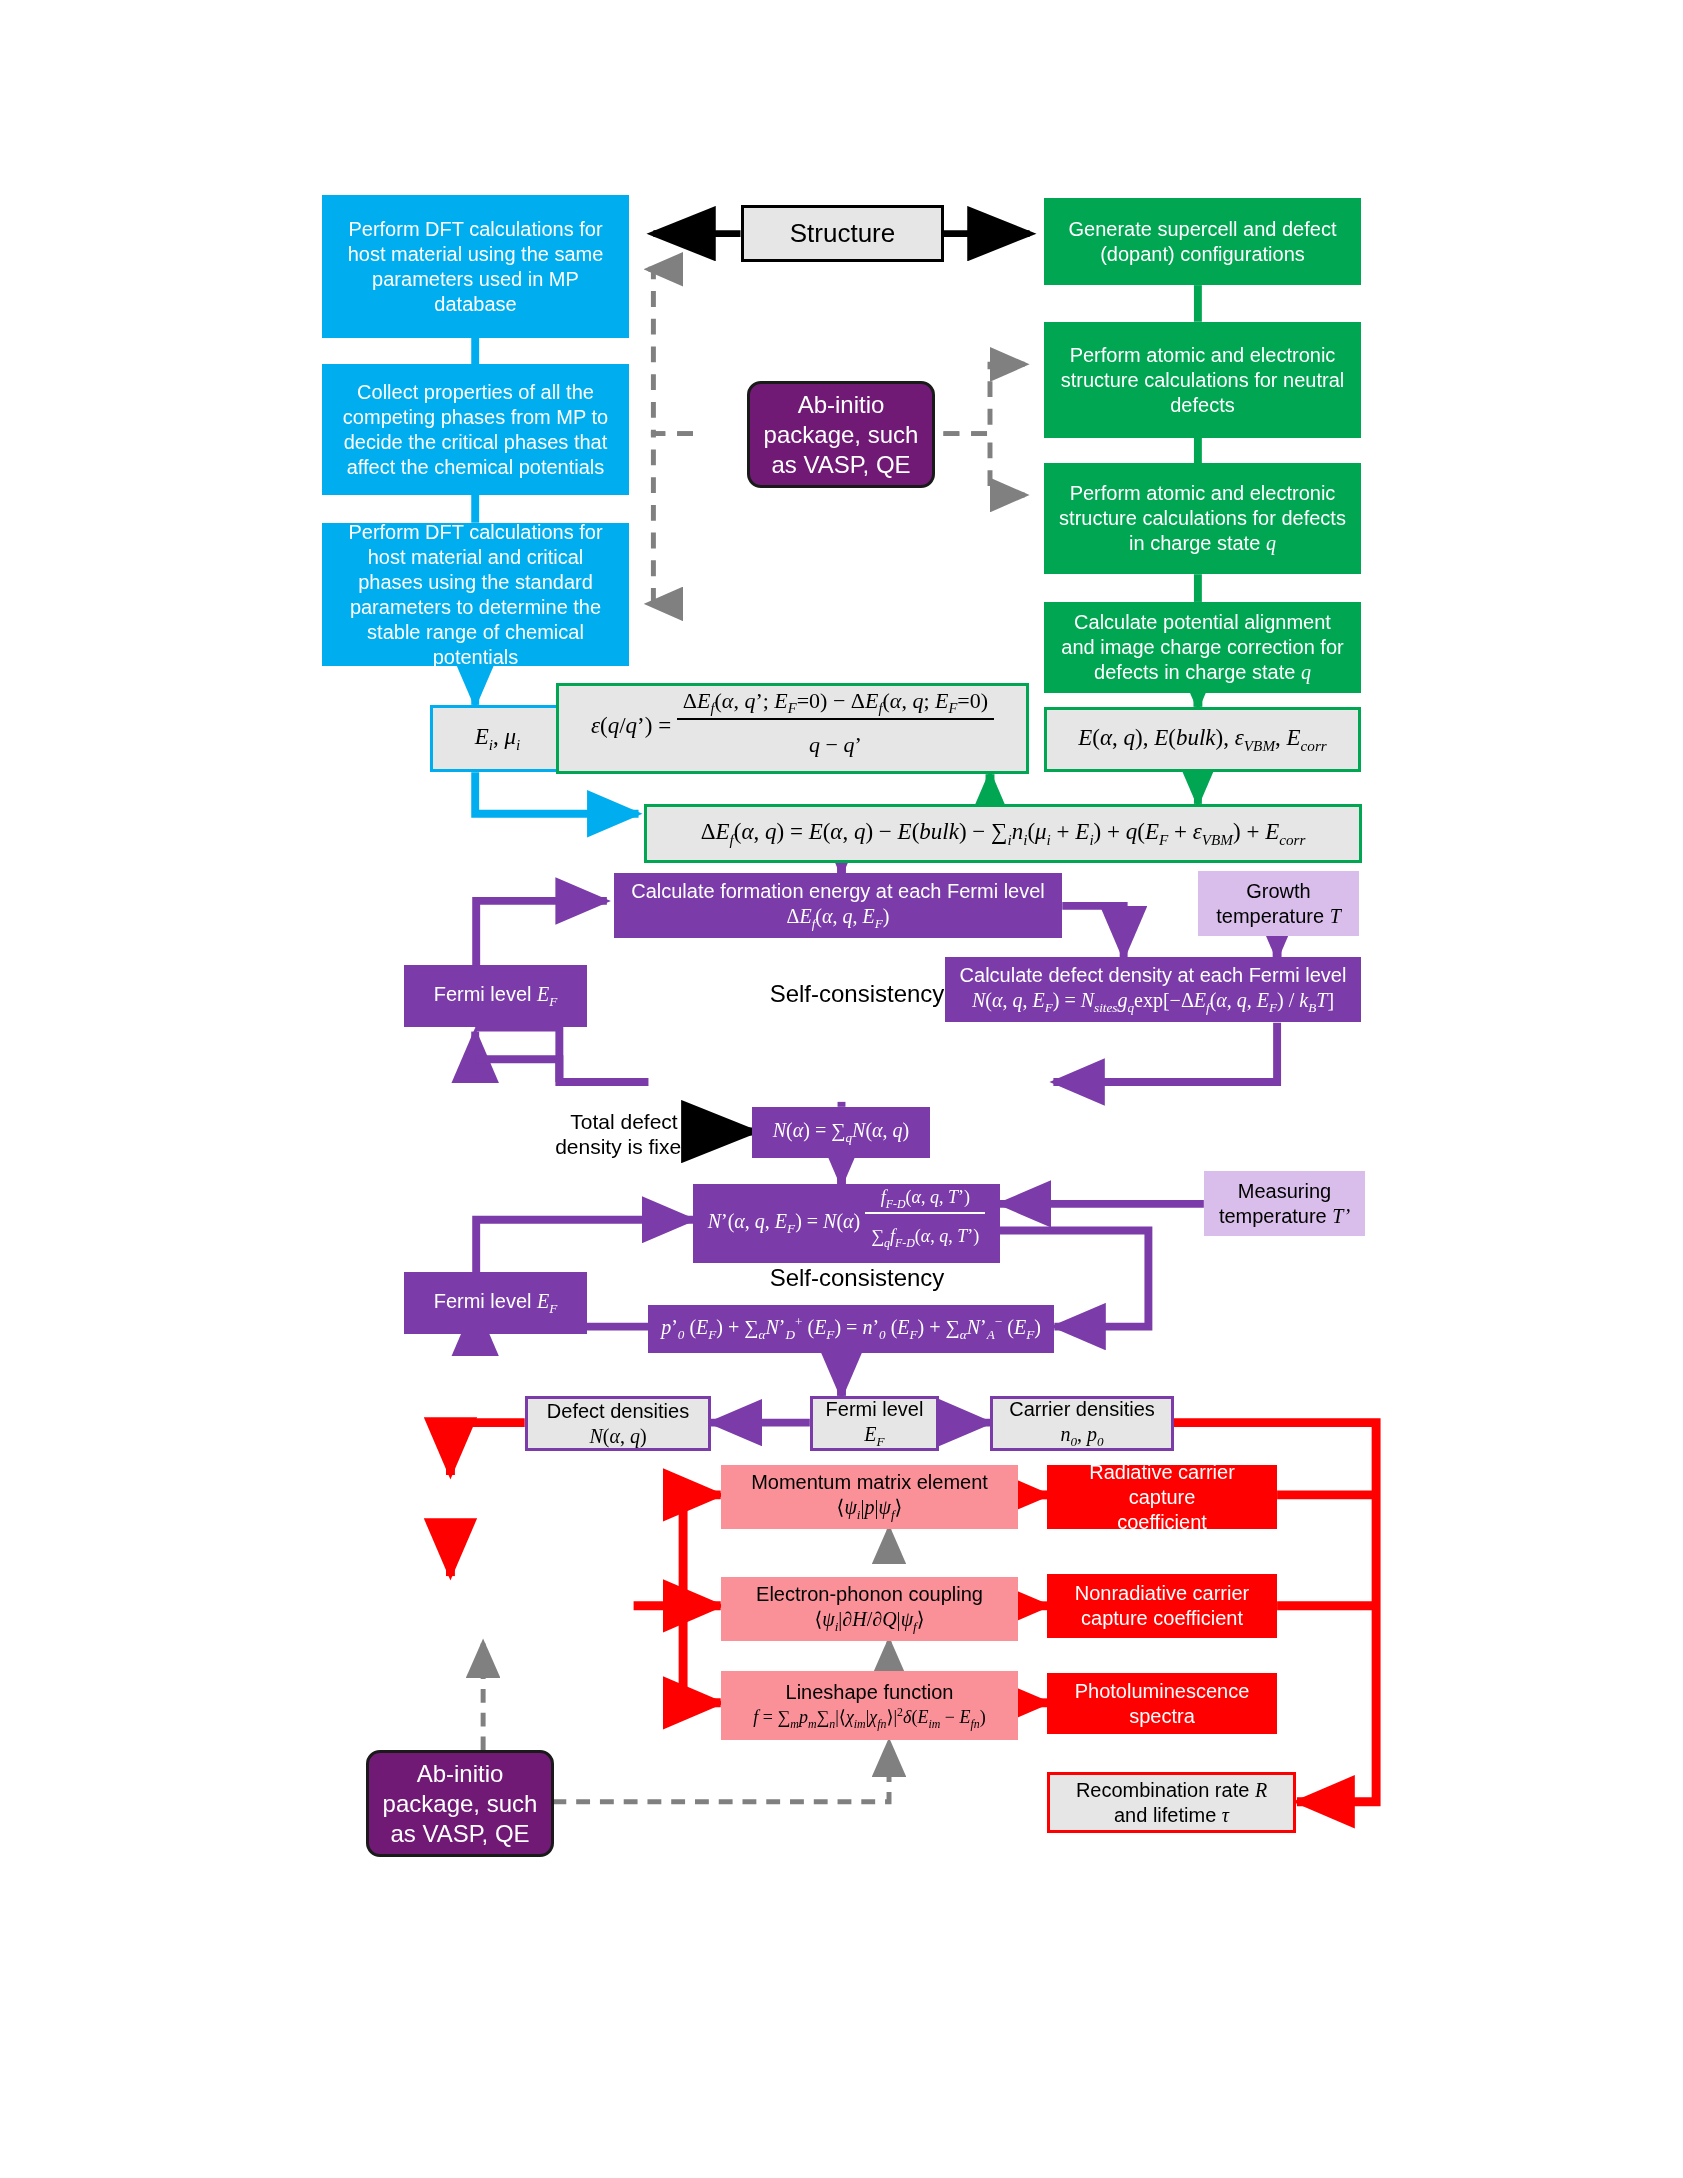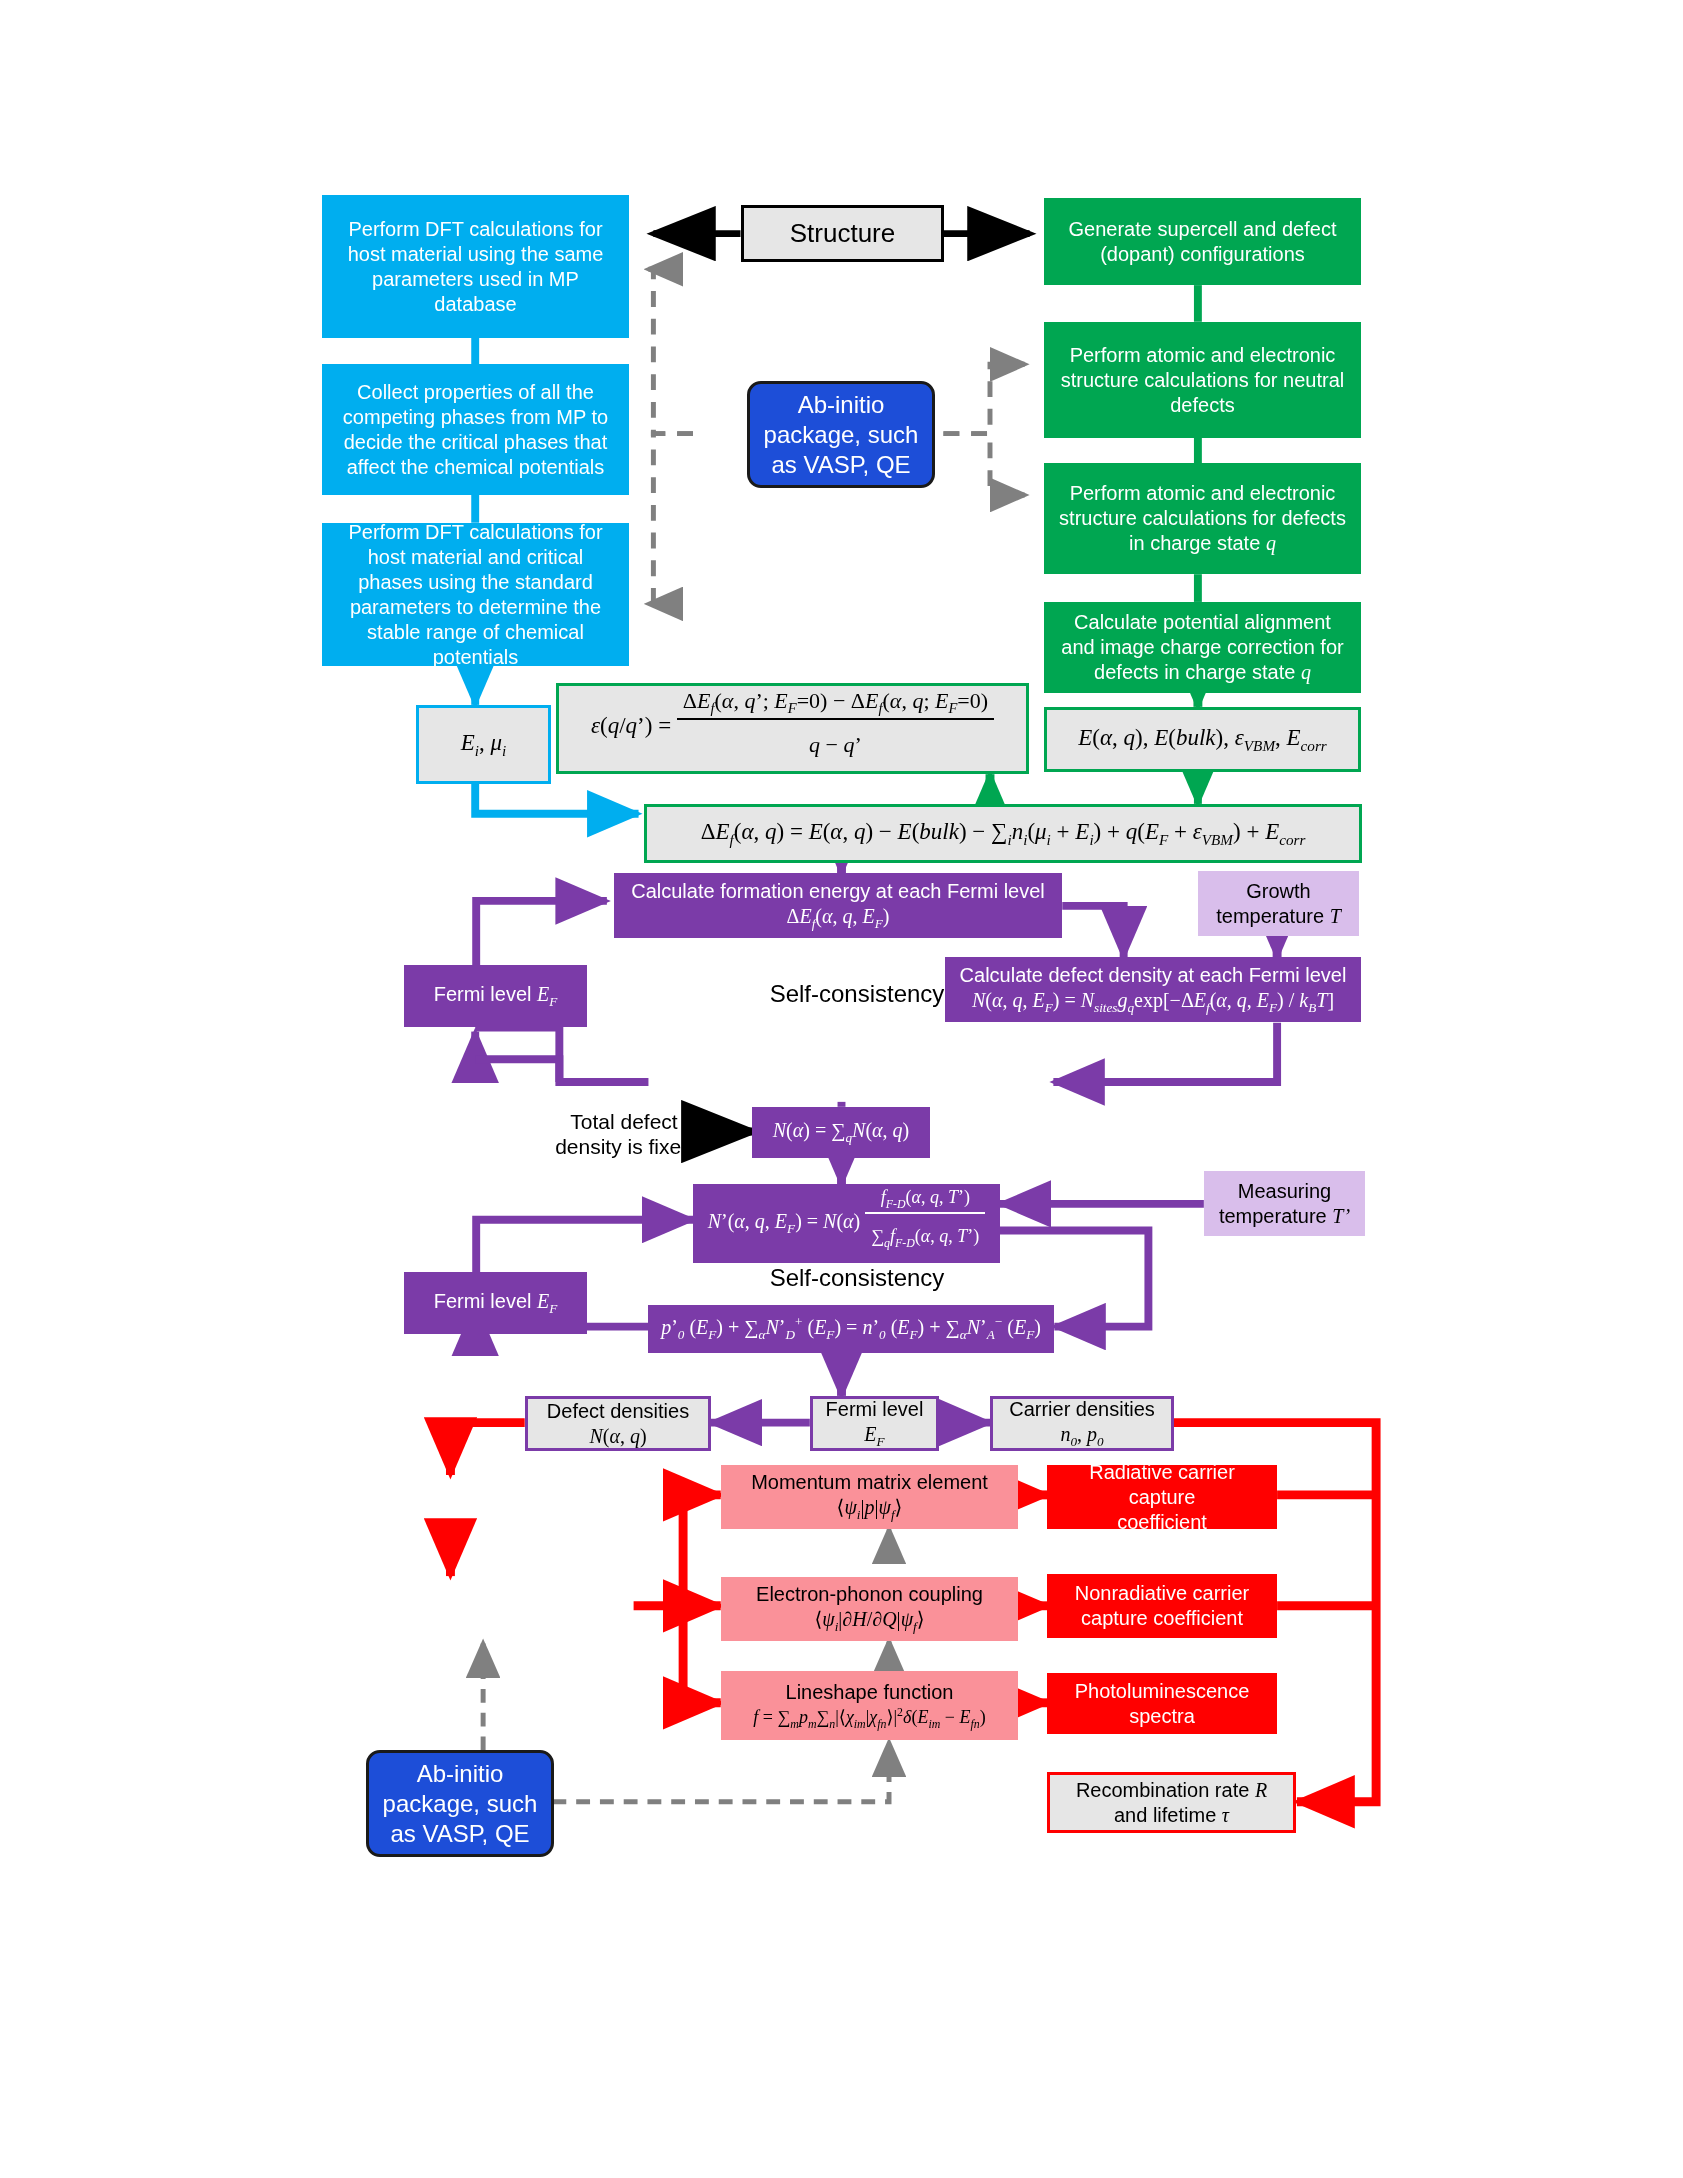--- a/index.html
+++ b/index.html
@@ -6,21 +6,21 @@
   body{width:1683px;height:2178px;font-family:"Liberation Sans",sans-serif;position:relative;overflow:hidden;}
   #stage{position:absolute;left:0;top:0;width:1683px;height:2178px;}
   .box{position:absolute;box-sizing:border-box;display:flex;align-items:center;justify-content:center;text-align:center;line-height:1.25;}
   
   .blue{background:#00AEEF;color:#ffffff;font-size:20px;}
   .green{background:#00A651;color:#ffffff;font-size:20px;}
   .purple{background:#7B3BA8;color:#ffffff;font-size:20px;}
   .red{background:#FF0000;color:#ffffff;font-size:20px;}
   .pink{background:#FA9199;color:#000000;font-size:20px;}
   .lav{background:#D9BEEB;color:#000000;font-size:20px;}
-  .gray-round{background:#1d4ed8;color:#ffffff;font-size:24px;border:3px solid #1a1a1a;border-radius:14px;align-items:center;}
+  .gray-round{background:#701a75;color:#ffffff;font-size:24px;border:3px solid #1a1a1a;border-radius:14px;align-items:center;}
   
   .outl{background:#E6E6E6;color:#000000;font-size:20px;}
   .outl-black{border:3px solid #000000;}
   .outl-blue{border:3px solid #00AEEF;}
   .outl-green{border:3px solid #00A651;}
   .outl-purple{border:3px solid #7B3BA8;}
   .outl-red{border:3px solid #FF0000;}
   .plain{position:absolute;color:#000;font-size:22px;text-align:center;line-height:1.2;}
   
   .m{font-family:"Liberation Serif",serif;font-style:italic;}
@@ -190,21 +190,21 @@
 </div>
 
 <div class="box gray-round" style="left:747px;top:381px;width:188px;height:107px;">
   <div>
     <div>Ab-initio</div>
     <div>package, such</div>
     <div>as VASP, QE</div>
   </div>
 </div>
 
-<div class="box outl outl-blue" style="left:416px;top:705px;width:135px;height:79px;">
+<div class="box outl outl-blue" style="left:430px;top:705px;width:135px;height:67px;">
   <span class="eq"><i>E<sub>i</sub></i>, <i>μ<sub>i</sub></i></span>
 </div>
 
 <div class="box outl outl-green" style="left:556px;top:683px;width:473px;height:91px;">
   <span class="eq">
     <i>ε</i>(<i>q</i>/<i>q</i>’)&nbsp;=&nbsp;<span class="frac" style="font-size:22px;">
       <span class="num">Δ<i>E<sub>f</sub></i>(<i>α</i>, <i>q</i>’; <i>E<sub>F</sub></i>=0) − Δ<i>E<sub>f</sub></i>(<i>α</i>, <i>q</i>; <i>E<sub>F</sub></i>=0)</span>
       <span class="den"><i>q</i> − <i>q</i>’</span>
     </span>
   </span>

